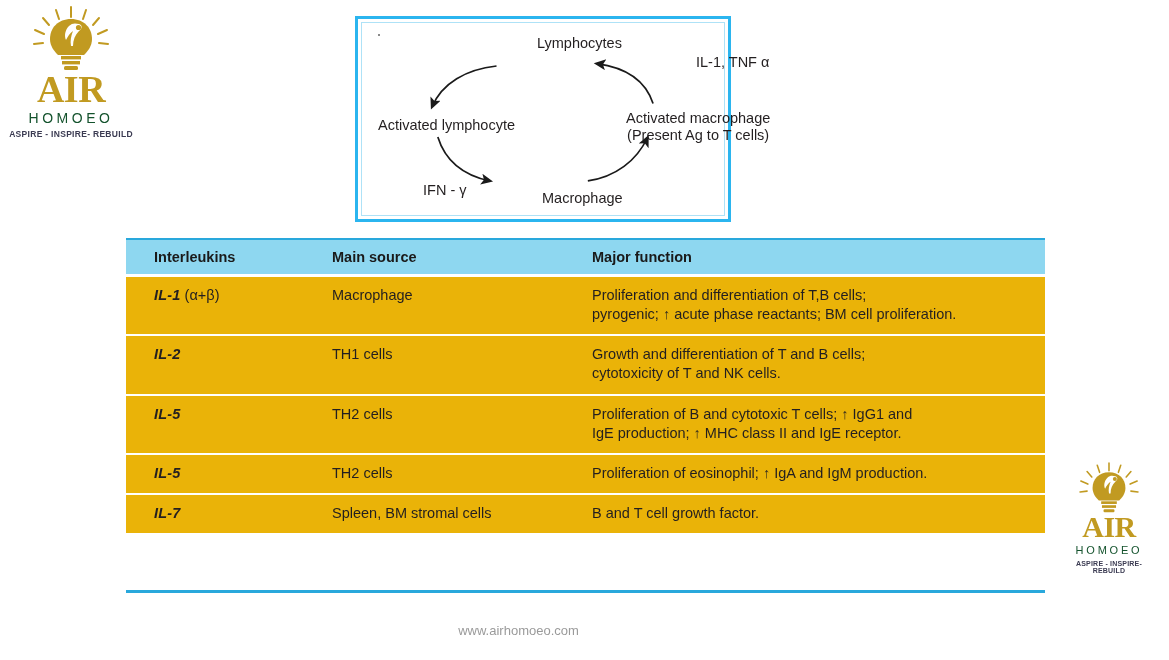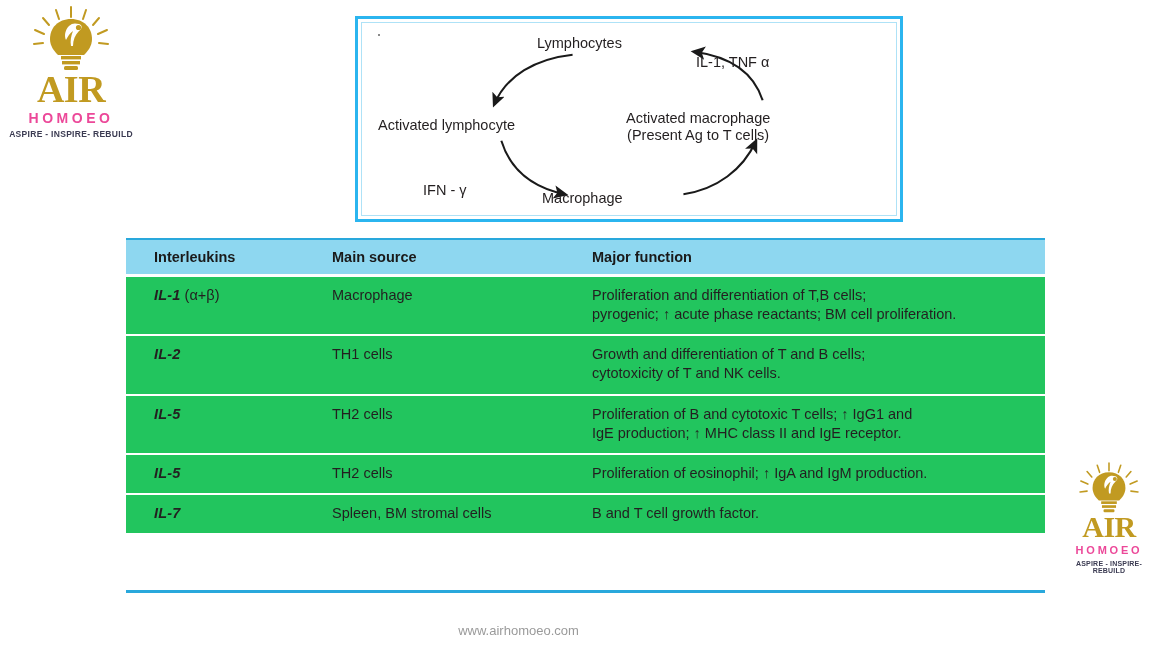--- a/index.html
+++ b/index.html
@@ -39,42 +39,42 @@
     font-weight: bold;
     color: #c19a21;
     letter-spacing: -0.5px;
     line-height: 1;
   }
   .logo-main .air-word { font-size: 38px; margin-top: -2px; }
   .logo-small .air-word { font-size: 30px; margin-top: -2px; }
 
   .homoeo-word {
     font-family: "Liberation Sans", sans-serif;
-    font-weight: bold;
-    color: #ec4899;
+    font-weight: normal;
+    color: #14532d;
     line-height: 1;
   }
   .logo-main .homoeo-word { font-size: 14px; letter-spacing: 3.5px; margin-top: 3px; }
   .logo-small .homoeo-word { font-size: 11px; letter-spacing: 2.8px; margin-top: 3px; }
 
   .tagline {
     font-family: "Liberation Sans", sans-serif;
     font-weight: bold;
     color: #3b3b52;
     line-height: 1;
   }
   .logo-main .tagline { font-size: 8.5px; letter-spacing: 0.3px; margin-top: 5px; }
   .logo-small .tagline { font-size: 7px; letter-spacing: 0.2px; margin-top: 4px; }
 
   
   .diagram-frame {
     position: absolute;
     left: 355px;
     top: 16px;
-    width: 548px;
+    width: 376px;
     height: 206px;
     border: 3px solid #2bb5ef;
     background: #ffffff;
     box-sizing: border-box;
     padding: 3px;
   }
   .diagram-inner {
     width: 100%;
     height: 100%;
     border: 1px solid #aee2f7;
@@ -120,21 +120,21 @@
   .il-table thead th {
     background: #8ed7f0;
     color: #1a1a1a;
     font-size: 14.5px;
     font-weight: bold;
     text-align: left;
     padding: 9px 0 9px 0;
     border-top: 2px solid #29a8dc;
   }
   .il-table tbody td {
-    background: #22c55e;
+    background: #eab308;
     font-size: 14.5px;
     color: #231f20;
     vertical-align: top;
     padding: 9px 0 10px 0;
     border-top: 2px solid #ffffff;
     line-height: 1.32;
   }
   .il-table tbody tr:first-child td { border-top: 3px solid #ffffff; }
   .col-il    { width: 178px; padding-left: 28px !important; margin-top: 28px; }
   .col-src   { width: 260px; }

